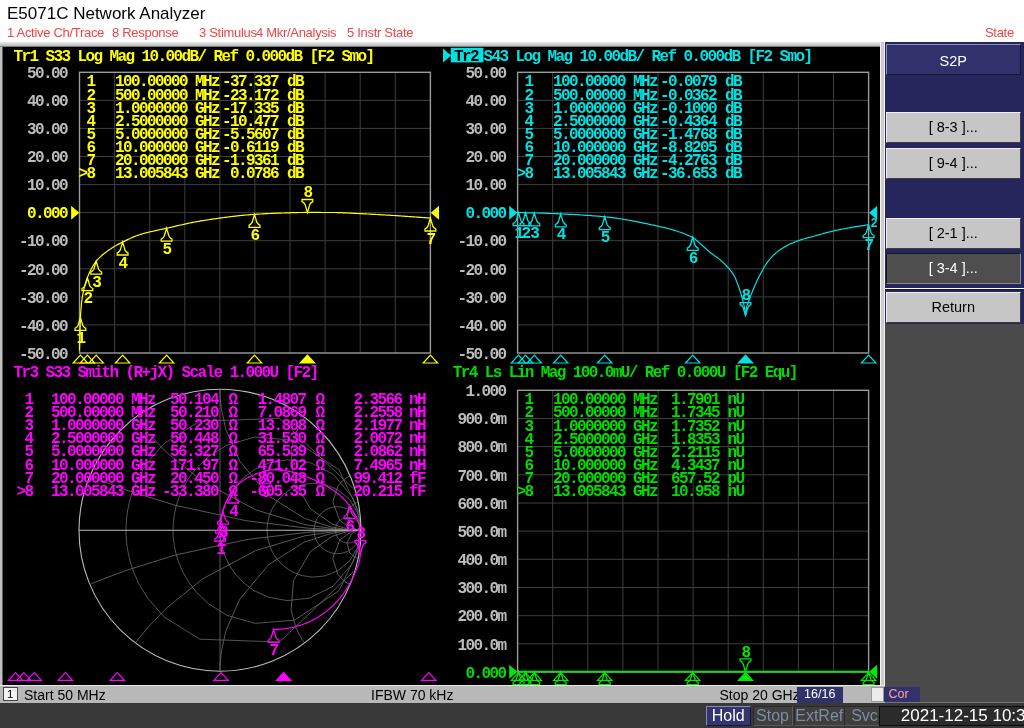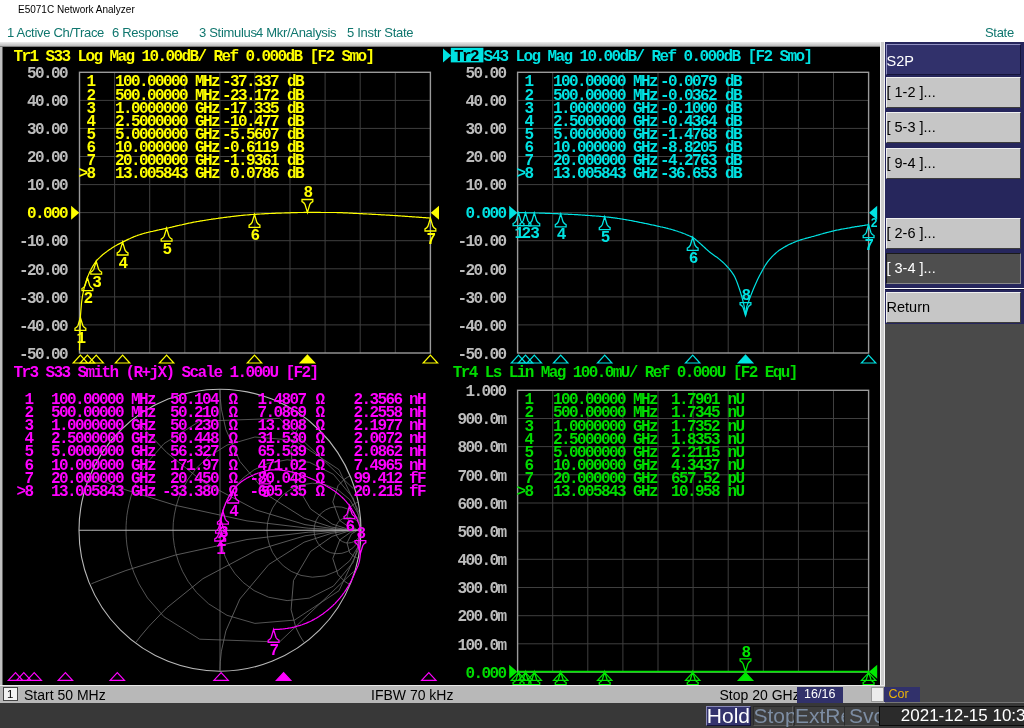--- a/index.html
+++ b/index.html
@@ -1,39 +1,39 @@
 <!DOCTYPE html>
 <html><head><meta charset="utf-8"><style>
 *{margin:0;padding:0;box-sizing:border-box}
 html,body{width:1024px;height:728px;overflow:hidden;background:#000}
 #root{position:relative;width:1024px;height:728px;font-family:"Liberation Sans",sans-serif}
 .abs{position:absolute}
 #titlebar{left:0;top:0;width:1024px;height:21px;background:#fff;color:#000;font-size:14px}
-#titlebar span{position:absolute;left:18px;top:4px;font-size:10px}
-#menubar{left:0;top:21px;width:1024px;height:21px;background:#fff;color:#0f766e;font-size:13px}
+#titlebar span{position:absolute;left:7px;top:4px;font-size:17px}
+#menubar{left:0;top:21px;width:1024px;height:21px;background:#fff;color:#ef4444;font-size:13px}
 #menubar span{position:absolute;top:4px;letter-spacing:-0.3px}
 #sidebar{left:884.5px;top:42px;width:139.5px;height:660.6px;background:#4a4a4a;border-bottom:1px solid #767676}
 #sidemenu{position:absolute;left:0;top:0;width:139.5px;height:282px;background:#26265c}
 .sbtn{position:absolute;left:1px;width:135.5px;height:31px;background:#c6c6c6;color:#000;
  border-top:1.5px solid #f0f0f0;border-left:1.5px solid #f0f0f0;border-right:1.5px solid #3c3c3c;border-bottom:1.5px solid #3c3c3c;
- font-size:14.5px;text-align:left;line-height:28px}
+ font-size:14.5px;text-align:center;line-height:28px}
 #divider{left:880px;top:42px;width:5px;height:660.6px;background:#cccccc;border-left:1px solid #f4f4f4;border-right:1px solid #f4f4f4}
 #graybar{left:0;top:684.6px;width:884.5px;height:18px;background:#b8b8b8;border-top:1px solid #e8e8e8;font-size:14px;color:#000}
 #bottombar{left:0;top:702.6px;width:1024px;height:25.4px;background:#383838}
 .bbox{position:absolute;top:3.9px;height:19.6px;background:#3f3f3f;border:1px solid #2a2a2a;
- border-right-color:#5a5a5a;border-bottom-color:#5a5a5a;color:#7d8da3;font-size:21px;text-align:right;line-height:18px}
+ border-right-color:#5a5a5a;border-bottom-color:#5a5a5a;color:#7d8da3;font-size:16px;text-align:center;line-height:18px}
 </style></head>
 <body>
 <div id="root">
 <div class="abs" id="titlebar">
       <span>E5071C Network Analyzer</span>
     </div>
 <div class="abs" id="menubar">
  <span style="left:7px">1 Active Ch/Trace</span>
- <span style="left:112px">6 Response</span>
+ <span style="left:112px">8 Response</span>
  <span style="left:199px">3 Stimulus</span>
  <span style="left:256px">4 Mkr/Analysis</span>
  <span style="left:347px">5 Instr State</span>
  <span style="left:985px">State</span>
 </div>
 <svg width="884" height="643" viewBox="0 42 884 643" style="position:absolute;left:0;top:42px">
 <rect x="0" y="42" width="884" height="643" fill="#000"></rect>
 <rect x="0" y="42" width="2.5" height="643" fill="#c0c0c0"></rect>
 <line x1="114.6" y1="72.3" x2="114.6" y2="353.0" stroke="#3f3f3f" stroke-width="1"></line>
 <line x1="79.5" y1="100.4" x2="430.4" y2="100.4" stroke="#3f3f3f" stroke-width="1"></line>
@@ -420,35 +420,34 @@
 <text x="532.5" y="496.3" fill="#00dc00" text-anchor="end" style="font-family:'Liberation Mono';font-size:16.0px;font-weight:bold;letter-spacing:-1.60px">&gt;8</text>
 <text x="553.0" y="496.3" fill="#00dc00" text-anchor="start" style="font-family:'Liberation Mono';font-size:16.0px;font-weight:bold;letter-spacing:-1.60px">13.005843 GHz</text>
 <text x="719.0" y="496.3" fill="#00dc00" text-anchor="end" style="font-family:'Liberation Mono';font-size:16.0px;font-weight:bold;letter-spacing:-1.60px">10.958</text>
 <text x="727.5" y="496.3" fill="#00dc00" text-anchor="start" style="font-family:'Liberation Mono';font-size:16.0px;font-weight:bold;letter-spacing:-1.60px">nU</text>
 </svg>
 <div class="abs" style="left:0;top:42px;width:884.5px;height:5px;background:linear-gradient(#ececec,#b9b9b9);border-bottom:1px solid #7e7e7e"></div>
 <div class="abs" id="divider"></div>
 <div class="abs" id="sidebar">
  <div id="sidemenu"></div>
  <div class="sbtn" style="top:1.5px;height:31px;background:#31316b;color:#fff;border-top-color:#8f8fc0;border-left-color:#8f8fc0;border-right-color:#15153a;border-bottom-color:#15153a;line-height:32px">S2P</div>
- <div class="sbtn" style="top:35.1px">[ 1-2 ]...</div>
- <div class="sbtn" style="top:70.3px">[ 5-3 ]...</div>
+ <div class="sbtn" style="top:70.3px">[ 8-3 ]...</div>
  <div class="sbtn" style="top:105.5px">[ 9-4 ]...</div>
- <div class="sbtn" style="top:175.9px">[ 2-6 ]...</div>
+ <div class="sbtn" style="top:175.9px">[ 2-1 ]...</div>
  <div class="sbtn" style="top:211.1px;background:#4e4e4e;color:#fff;border-top-color:#1a1a1a;border-left-color:#1a1a1a;border-right-color:#8a8a8a;border-bottom-color:#8a8a8a">[ 3-4 ]...</div>
  <div style="position:absolute;left:0;top:246.3px;width:139.5px;height:2px;background:#fff;border-bottom:1.5px solid #15153a"></div>
  <div class="sbtn" style="top:249.9px">Return</div>
 </div>
 <div class="abs" id="graybar">
  <span class="abs" style="left:3px;top:1.8px;width:14.5px;height:13.8px;background:#f2f2f2;border:1px solid #444;text-align:center;font-size:11.5px;line-height:12px">1</span>
  <span class="abs" style="left:24px;top:1.5px">Start 50 MHz</span>
  <span class="abs" style="left:371px;top:1.5px">IFBW 70 kHz</span>
  <span class="abs" style="left:719.5px;top:1.5px">Stop 20 GHz</span>
  <span class="abs" style="left:797px;top:1.4px;width:45.5px;height:26px;background:#31316b;color:#fff;font-size:12.5px;text-align:center;line-height:14.5px">16/16</span>
- <span class="abs" style="left:877px;top:1.4px;width:43px;height:14.6px;background:#31316b;color:#eab308;font-size:12.5px;text-align:center;line-height:14.5px">Cor</span>
+ <span class="abs" style="left:877px;top:1.4px;width:43px;height:14.6px;background:#31316b;color:#fca5a5;font-size:12.5px;text-align:center;line-height:14.5px">Cor</span>
  <span class="abs" style="left:871px;top:1.4px;width:13px;height:14.6px;background:#ececec;border:1px solid #999"></span>
 </div>
 <div class="abs" id="bottombar">
  <div class="bbox" style="left:705.5px;width:45.5px;background:#34346e;color:#fff;border-top-color:#8a8ab8;border-left-color:#8a8ab8;border-right-color:#15153a;border-bottom-color:#15153a">Hold</div>
  <div class="bbox" style="left:752.5px;width:40px">Stop</div>
  <div class="bbox" style="left:794px;width:50.5px">ExtRef</div>
  <div class="bbox" style="left:844px;width:41px">Svc</div>
  <div class="bbox" style="left:879px;width:171px;background:#2b2b2b;border-color:#0a0a0a;color:#fff;text-align:right;padding-right:14px;font-size:17px">2021-12-15 10:30</div>
 </div>
 </div>

